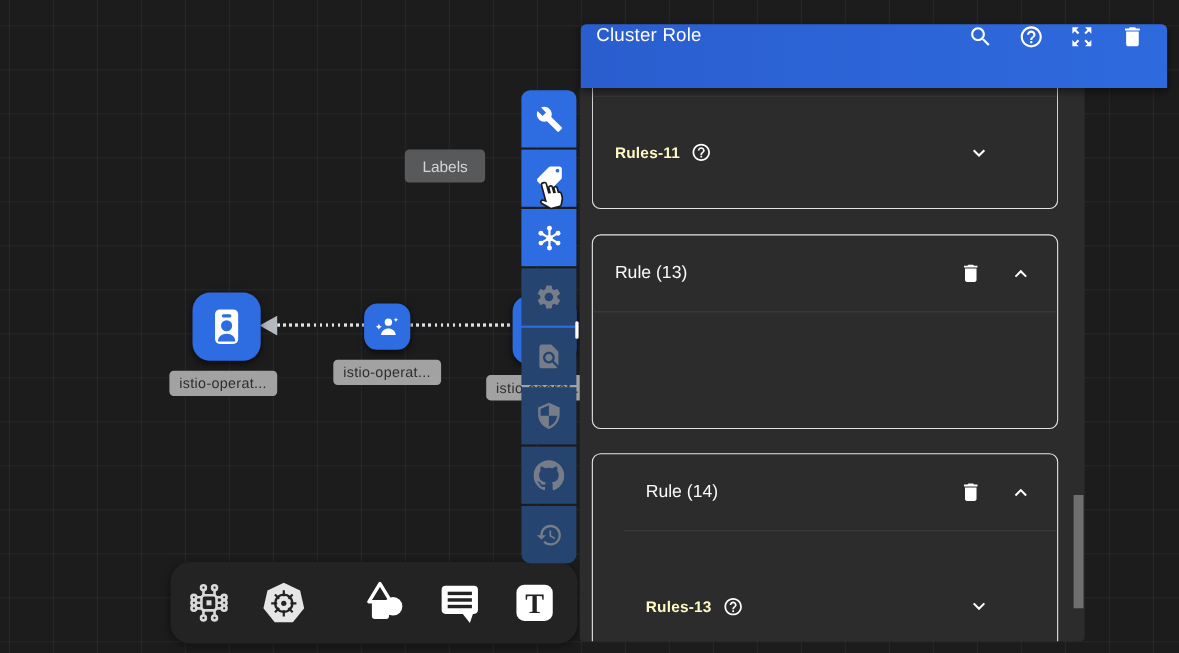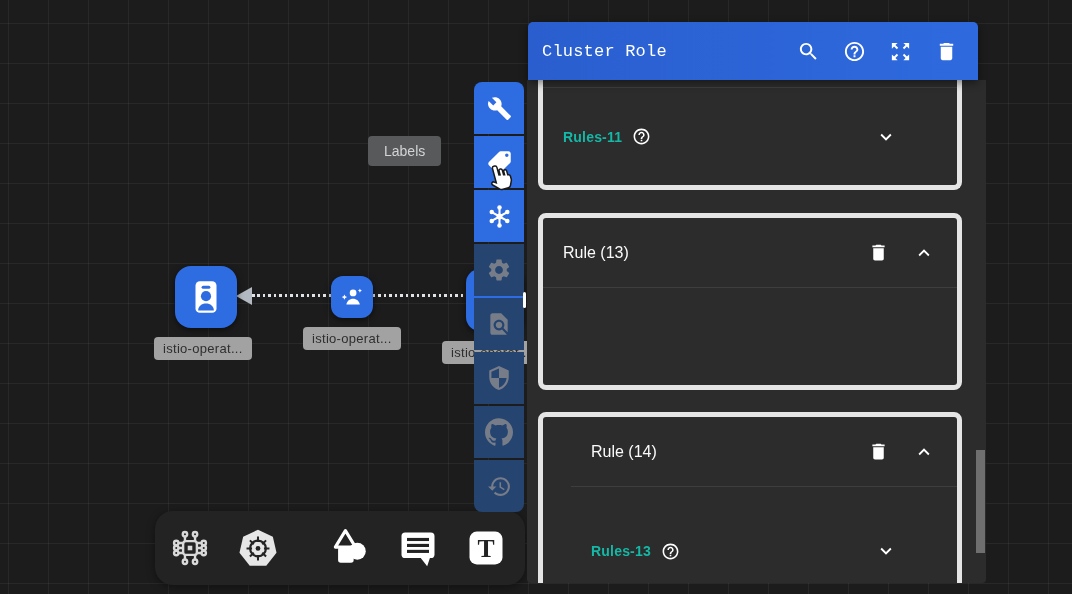--- a/index.html
+++ b/index.html
@@ -34,33 +34,33 @@
   .tool-cell:last-child{border-radius:0 0 8px 8px;margin-bottom:0;}
 
   
   .btoolbar{left:155px;top:511px;width:370px;height:74px;background:#232323;border-radius:18px;z-index:5;
     display:flex;align-items:center;padding-left:13px;box-sizing:border-box;box-shadow:0 2px 8px rgba(0,0,0,.4);}
   .btool{width:44px;height:44px;display:flex;align-items:center;justify-content:center;margin-right:24px;}
   .bdivider{width:2px;height:58px;background:#4a4a4a;margin-right:24px;}
 
   
   .panel{left:527px;top:22px;width:459px;height:561px;z-index:20;}
-  .panel-header{position:absolute;left:1px;top:0;width:450px;height:58px;background:linear-gradient(90deg,#2a5ecf,#2e6ade);
-    border-radius:5px 5px 0 0;display:flex;align-items:center;box-shadow:0 3px 8px rgba(0,0,0,.45);z-index:2;font-family:Liberation Mono, monospace;}
+  .panel-header{position:absolute;left:1px;top:0;width:533px;height:58px;background:linear-gradient(90deg,#2a5ecf,#2e6ade);
+    border-radius:5px 5px 0 0;display:flex;align-items:flex-start;box-shadow:0 3px 8px rgba(0,0,0,.45);z-index:2;}
   .panel-title{color:#fff;font-size:17px;margin-left:14px;flex:1;letter-spacing:.2px;}
   .panel-hicons{display:flex;align-items:center;gap:23px;margin-right:20px;}
   .panel-body{position:absolute;left:0;top:58px;width:459px;height:503px;background:#2c2c2c;border-radius:0 0 4px 4px;overflow:hidden;}
-  .card{position:absolute;left:11px;width:424px;border:5px solid #e5e5e5;border-radius:8px;box-sizing:border-box;background:#2c2c2c;}
+  .card{position:absolute;left:11px;width:424px;border:1px solid #e5e5e5;border-radius:8px;box-sizing:border-box;background:#2c2c2c;}
   .card.clipped-top{border-top:none;border-radius:0 0 8px 8px;}
   .rule-header{height:69px;display:flex;align-items:center;padding:0 22px 0 20px;box-sizing:border-box;}
   .rule-title{color:#fafafa;font-size:16px;flex:1;}
   .rule-hicons{display:flex;align-items:center;gap:24px;}
   .card-divider{height:1px;background:#3e3e3e;width:100%;}
   .rules-row{display:flex;align-items:center;flex:1;padding:0 60px 0 20px;}
-  .rules-label{color:#14b8a6;font-size:14px;font-weight:bold;letter-spacing:.2px;}
+  .rules-label{color:#fef9c3;font-size:14px;font-weight:bold;letter-spacing:.2px;}
   .rules-help{margin-left:10px;display:flex;}
   .rules-chevron{margin-left:auto;display:flex;}
   .scroll-thumb{position:absolute;right:1px;top:370px;width:9px;height:103px;background:#6f6f6f;}
   .panel-handle{left:523px;top:292px;width:3px;height:16px;background:#ffffff;border-radius:2px;z-index:25;}
 
   .cursor{z-index:30;transform:rotate(-15deg);}
 </style>
 </head>
 <body>
 

